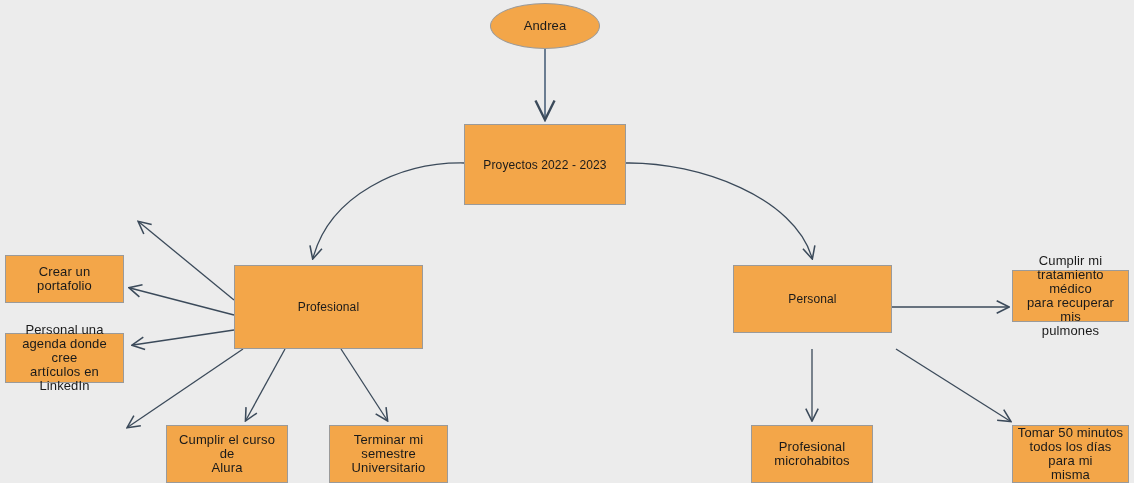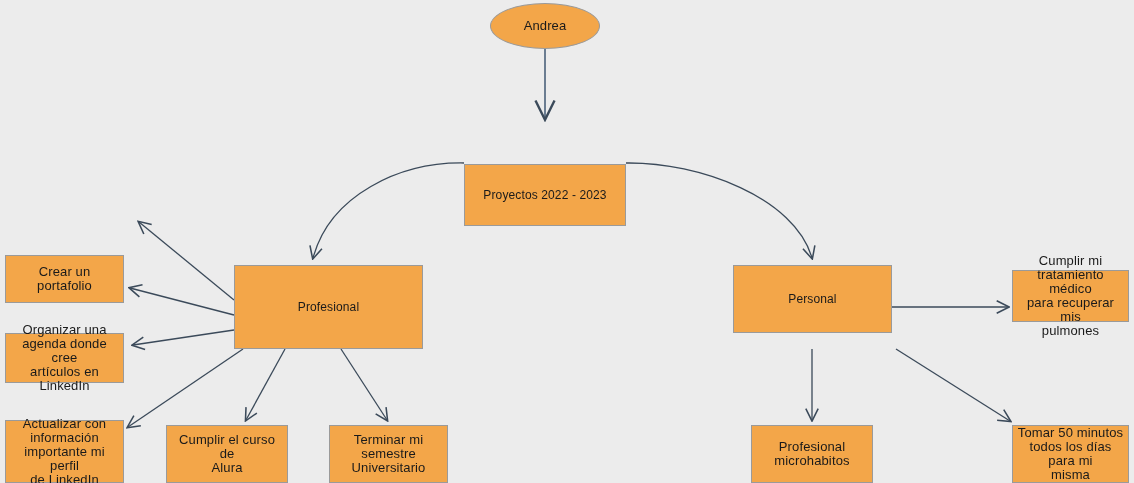--- a/index.html
+++ b/index.html
@@ -79,49 +79,43 @@
       <path d="M892,307 L1008,307"></path>
       <path d="M812,349 L812,420"></path>
       <path d="M896,349 L1010,421"></path>
     </g>
   </svg>
 
   <div class="node ellipse" style="left:490px; top:3px; width:110px; height:46px;">
     <span class="label">Andrea</span>
   </div>
 
-  <div class="node root-box" style="left:464px; top:124px; width:162px; height:62px;margin-top:40px;">
+  <div class="node root-box" style="left:464px; top:124px; width:162px; height:81px;">
     <span class="label">Proyectos 2022 - 2023</span>
   </div>
 
   <div class="node branch-box" style="left:234px; top:265px; width:189px; height:84px;">
     <span class="label">Profesional</span>
   </div>
 
   <div class="node branch-box" style="left:733px; top:265px; width:159px; height:68px;">
     <span class="label">Personal</span>
   </div>
 
 
   <div class="node" style="left:5px; top:255px; width:119px; height:48px;">
     <span class="label">Crear un portafolio</span>
   </div>
 
   <div class="node" style="left:5px; top:333px; width:119px; height:50px;">
-    <span class="label">Organizar una
+    <span class="label">Personal una
 agenda donde cree
 artículos en LinkedIn</span>
   </div>
 
-  <div class="node" style="left:5px; top:420px; width:119px; height:63px;">
-    <span class="label">Actualizar con
-información
-importante mi perfil
-de LinkedIn</span>
-  </div>
 
   <div class="node" style="left:329px; top:425px; width:119px; height:58px;">
     <span class="label">Terminar mi semestre
 Universitario</span>
   </div>
 
   <div class="node" style="left:166px; top:425px; width:122px; height:58px;">
     <span class="label">Cumplir el curso de
 Alura</span>
   </div>

